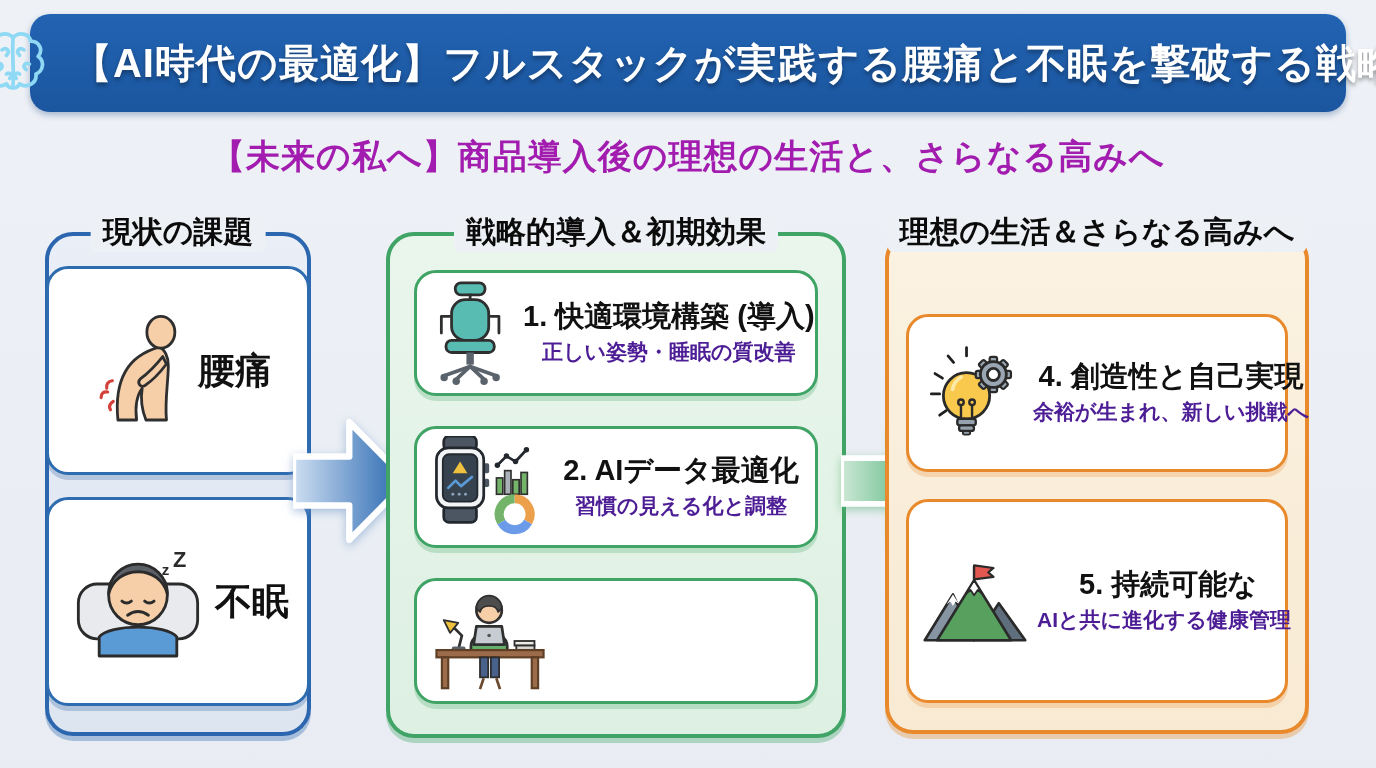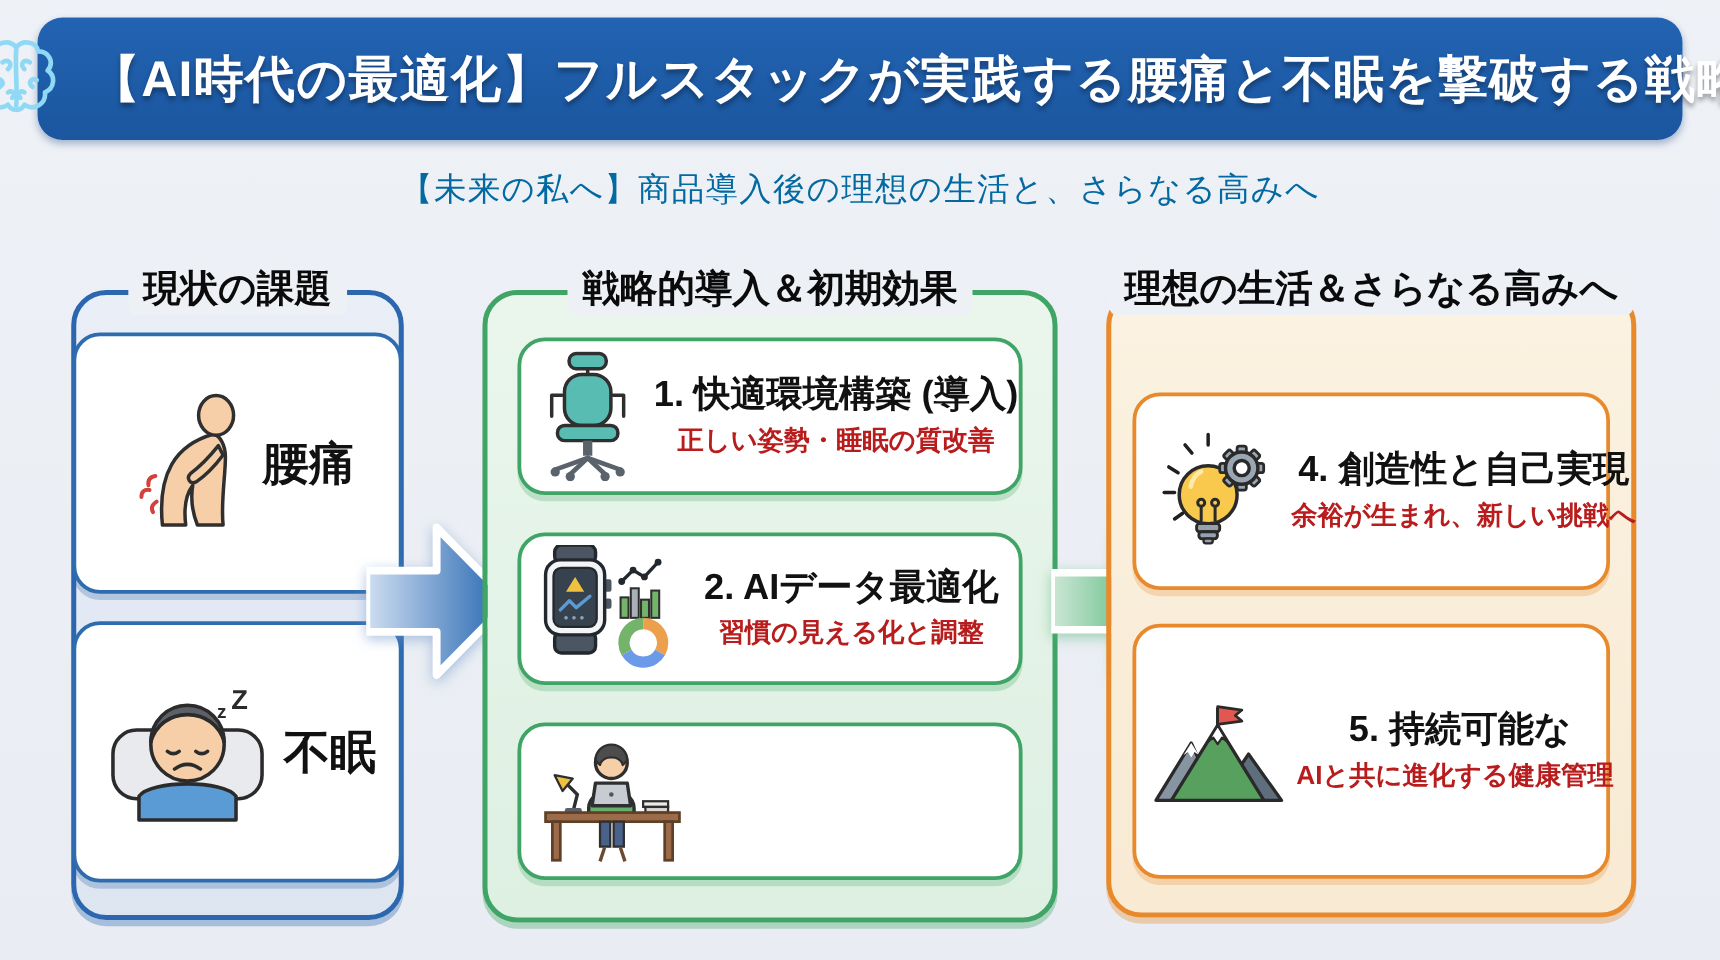--- a/index.html
+++ b/index.html
@@ -18,28 +18,28 @@
     box-shadow:0 3px 6px rgba(30,70,130,.35);
   }
   .banner-icon{width:70px;height:70px;flex:0 0 auto;display:block;}
   .banner h1{
     margin:0;color:#ffffff;font-size:40px;font-weight:900;letter-spacing:1px;
     text-shadow:0 3px 4px rgba(0,0,0,.35);white-space:nowrap;
   }
   
   .subtitle{
     position:absolute;left:0;top:134px;width:100%;margin:0;
-    text-align:center;font-size:26px;font-weight:400;color:#0369a1;
+    text-align:center;font-size:34px;font-weight:700;color:#a21caf;
     letter-spacing:1px;white-space:nowrap;
   }
   
   .columns{position:absolute;left:45px;top:232px;width:1295px;height:510px;}
   .col{position:absolute;top:0;border-radius:28px;box-sizing:border-box;}
   .col-1{
-    left:12px;width:266px;height:504px;
+    left:0;width:266px;height:504px;
     border:4px solid #2b66ae;
     background:linear-gradient(180deg,#e9eef7 0%,#dde5f1 100%);
     box-shadow:0 5px 0 rgba(43,102,174,.35);
   }
   .col-2{
     left:341px;width:460px;height:506px;
     border:4px solid #3fa465;
     background:linear-gradient(180deg,#eaf6ec 0%,#ddf0e2 100%);
     box-shadow:0 5px 0 rgba(63,164,101,.35);
   }
@@ -70,21 +70,21 @@
     box-sizing:border-box;background:#ffffff;border-radius:22px;
     display:flex;align-items:center;padding:0 14px;gap:10px;
   }
   .col-2 .step-card{width:404px;border:3.5px solid #3fa465;box-shadow:0 5px 0 rgba(63,164,101,.25);}
   .col-3 .step-card{width:382px;border:3.5px solid #e8892b;box-shadow:0 5px 0 rgba(232,137,43,.25);}
   .step-icon{flex:0 0 auto;display:flex;align-items:center;justify-content:center;}
   .step-text{flex:1 1 auto;text-align:center;}
   .step-title{font-size:29px;font-weight:900;color:#111;line-height:1.15;white-space:nowrap;}
   .step-title.two-line{text-align:left;padding-left:8px;}
   .step-title .line2{display:block;padding-left:32px;}
-  .step-sub{font-size:21px;font-weight:700;color:#b91c1c;margin-top:5px;white-space:nowrap;}
+  .step-sub{font-size:21px;font-weight:700;color:#4c1d95;margin-top:5px;white-space:nowrap;}
   
   .flow-arrow{position:absolute;top:174px;filter:drop-shadow(0 3px 5px rgba(110,150,200,.55));}
   .arrow-blue{left:248px;width:118px;height:150px;}
   .arrow-green{left:796px;width:110px;height:150px;filter:drop-shadow(0 3px 5px rgba(90,180,120,.55));}
   svg{display:block;}
 </style>
 </head>
 <body>
 
 <div class="page">

